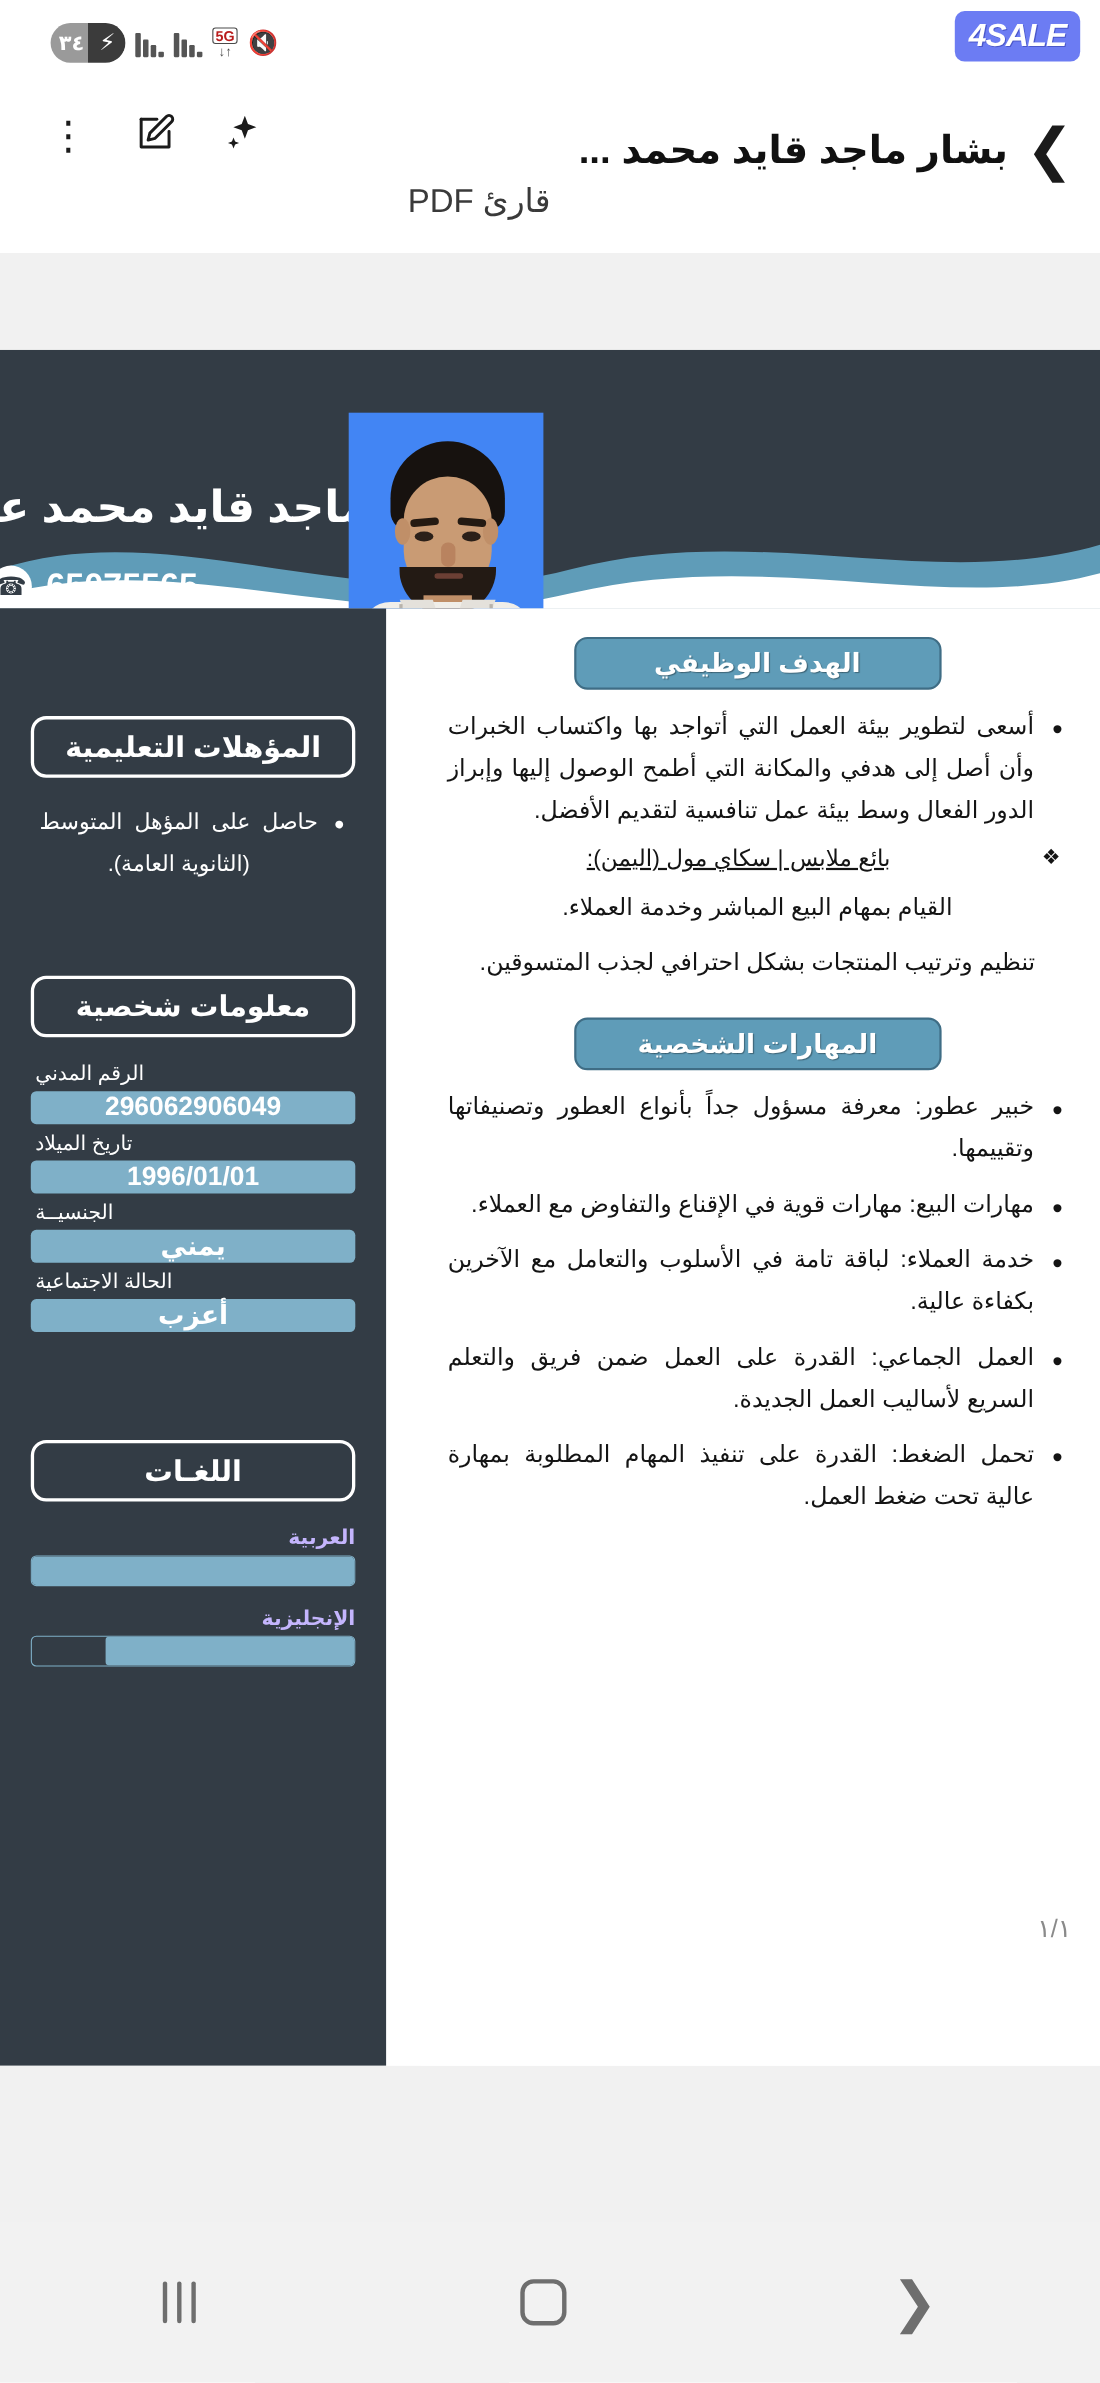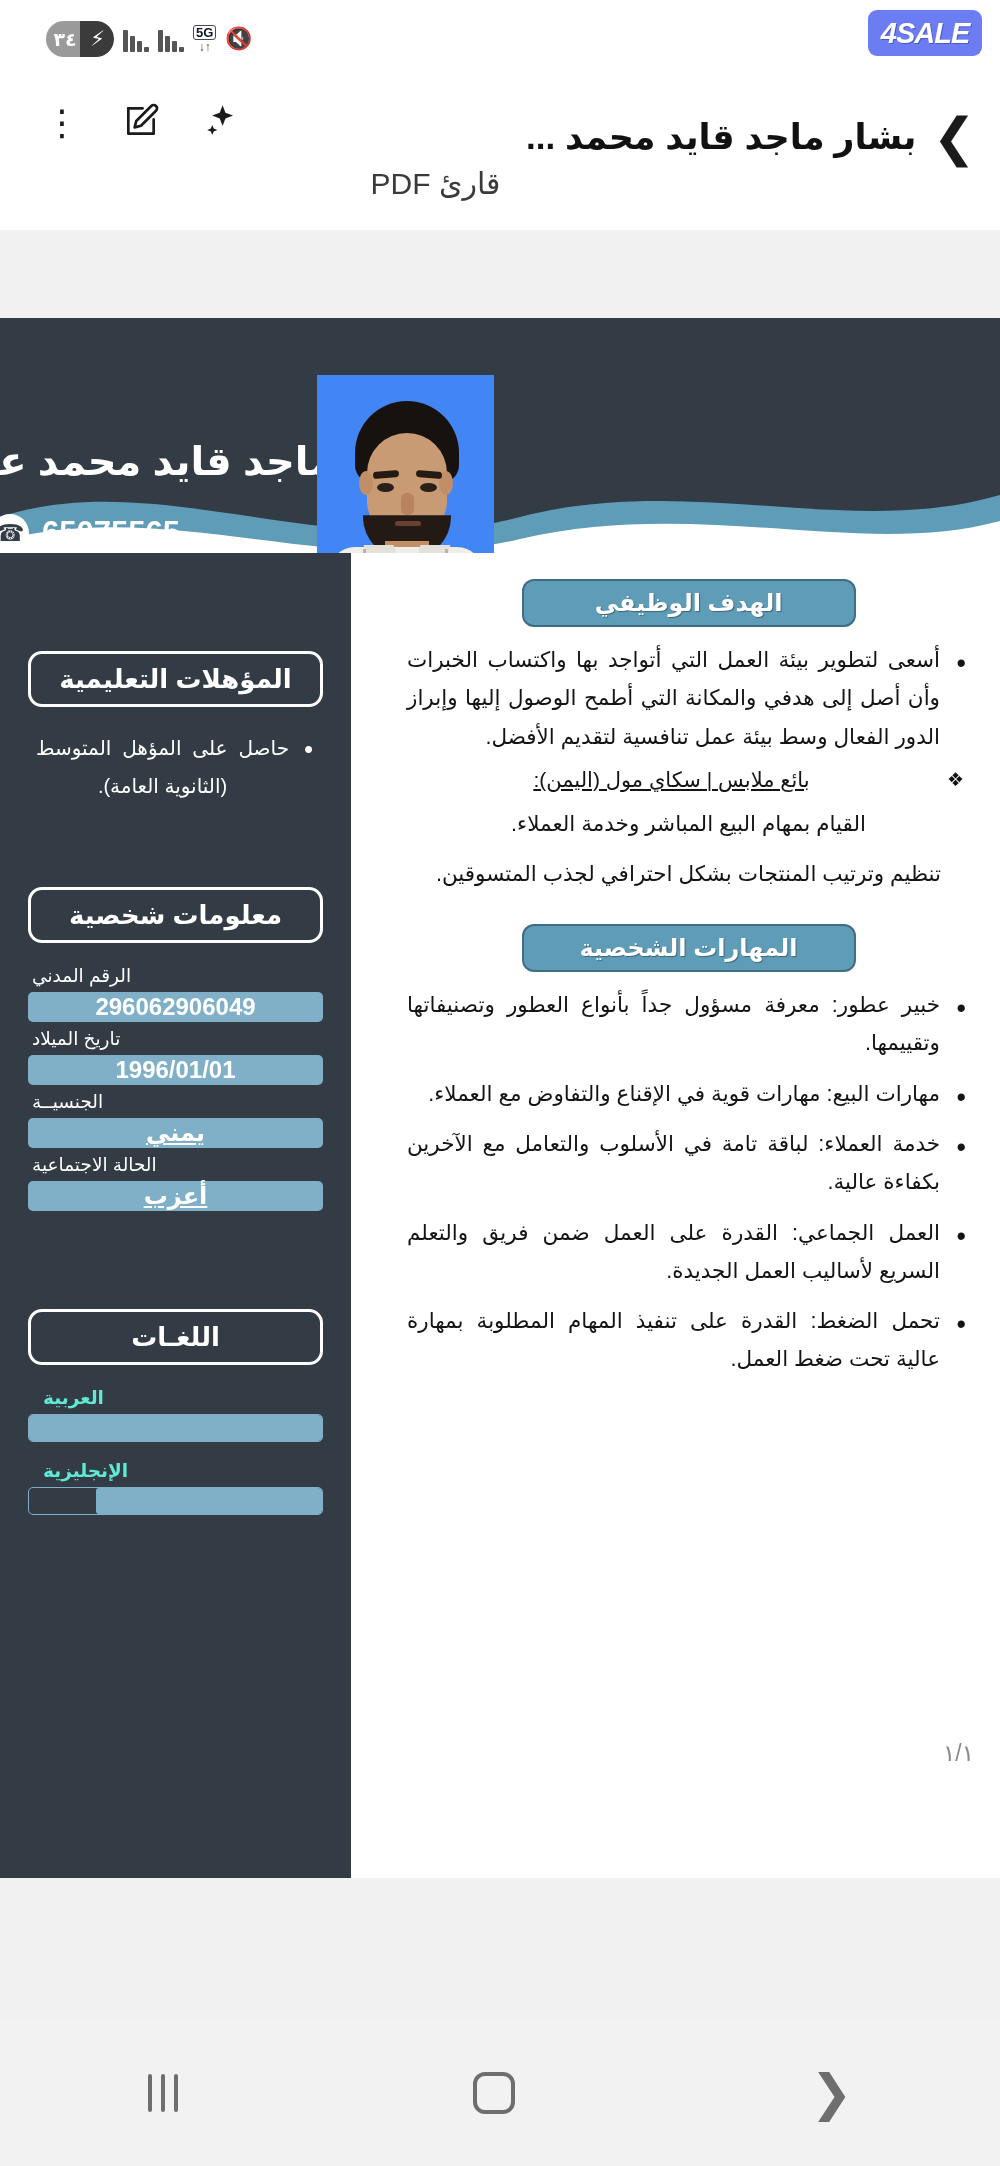--- a/index.html
+++ b/index.html
@@ -78,21 +78,21 @@
   .sig i:nth-child(4) { height: 5px; }
   .net5g {
     display: flex;
     flex-direction: column;
     align-items: center;
     line-height: 1;
   }
   .net5g .lbl {
     font-size: 13px;
     font-weight: 700;
-    color: #0f172a;
+    color: #b91c1c;
     border: 1.6px solid #4a4a4a;
     border-radius: 3px;
     padding: 0 2px;
   }
   .net5g .arrows { font-size: 12px; color: #4a4a4a; margin-top: 1px; }
   .mute-icon { font-size: 22px; color: #4a4a4a; line-height: 1; }
 
   .brand-badge {
     position: absolute;
     top: 10px; right: 18px;
@@ -448,31 +448,30 @@
     border-radius: 5px;
     display: flex;
     align-items: center;
     justify-content: center;
     font-size: 24px;
     font-weight: 700;
     color: #ffffff;
     direction: ltr;
     text-align: center;
   }
-  .info-value.rtl { direction: rtl; text-decoration: underline; }
+  .info-value.rtl { direction: rtl; }
 
   .lang-row { margin-bottom: 18px; }
   .lang-label {
     font-size: 18.5px;
     font-weight: 700;
-    color: #5eead4;
-    text-align: left;
+    color: #c4b5fd;
+    text-align: right;
     padding-left: 4px;
     margin-bottom: 5px;
-    margin-left: 11px;
   }
   .lang-track {
     height: 28px;
     background: #333c45;
     border: 1.5px solid #7fb0c8;
     border-radius: 5px;
     overflow: hidden;
     direction: rtl;
   }
   .lang-fill {

